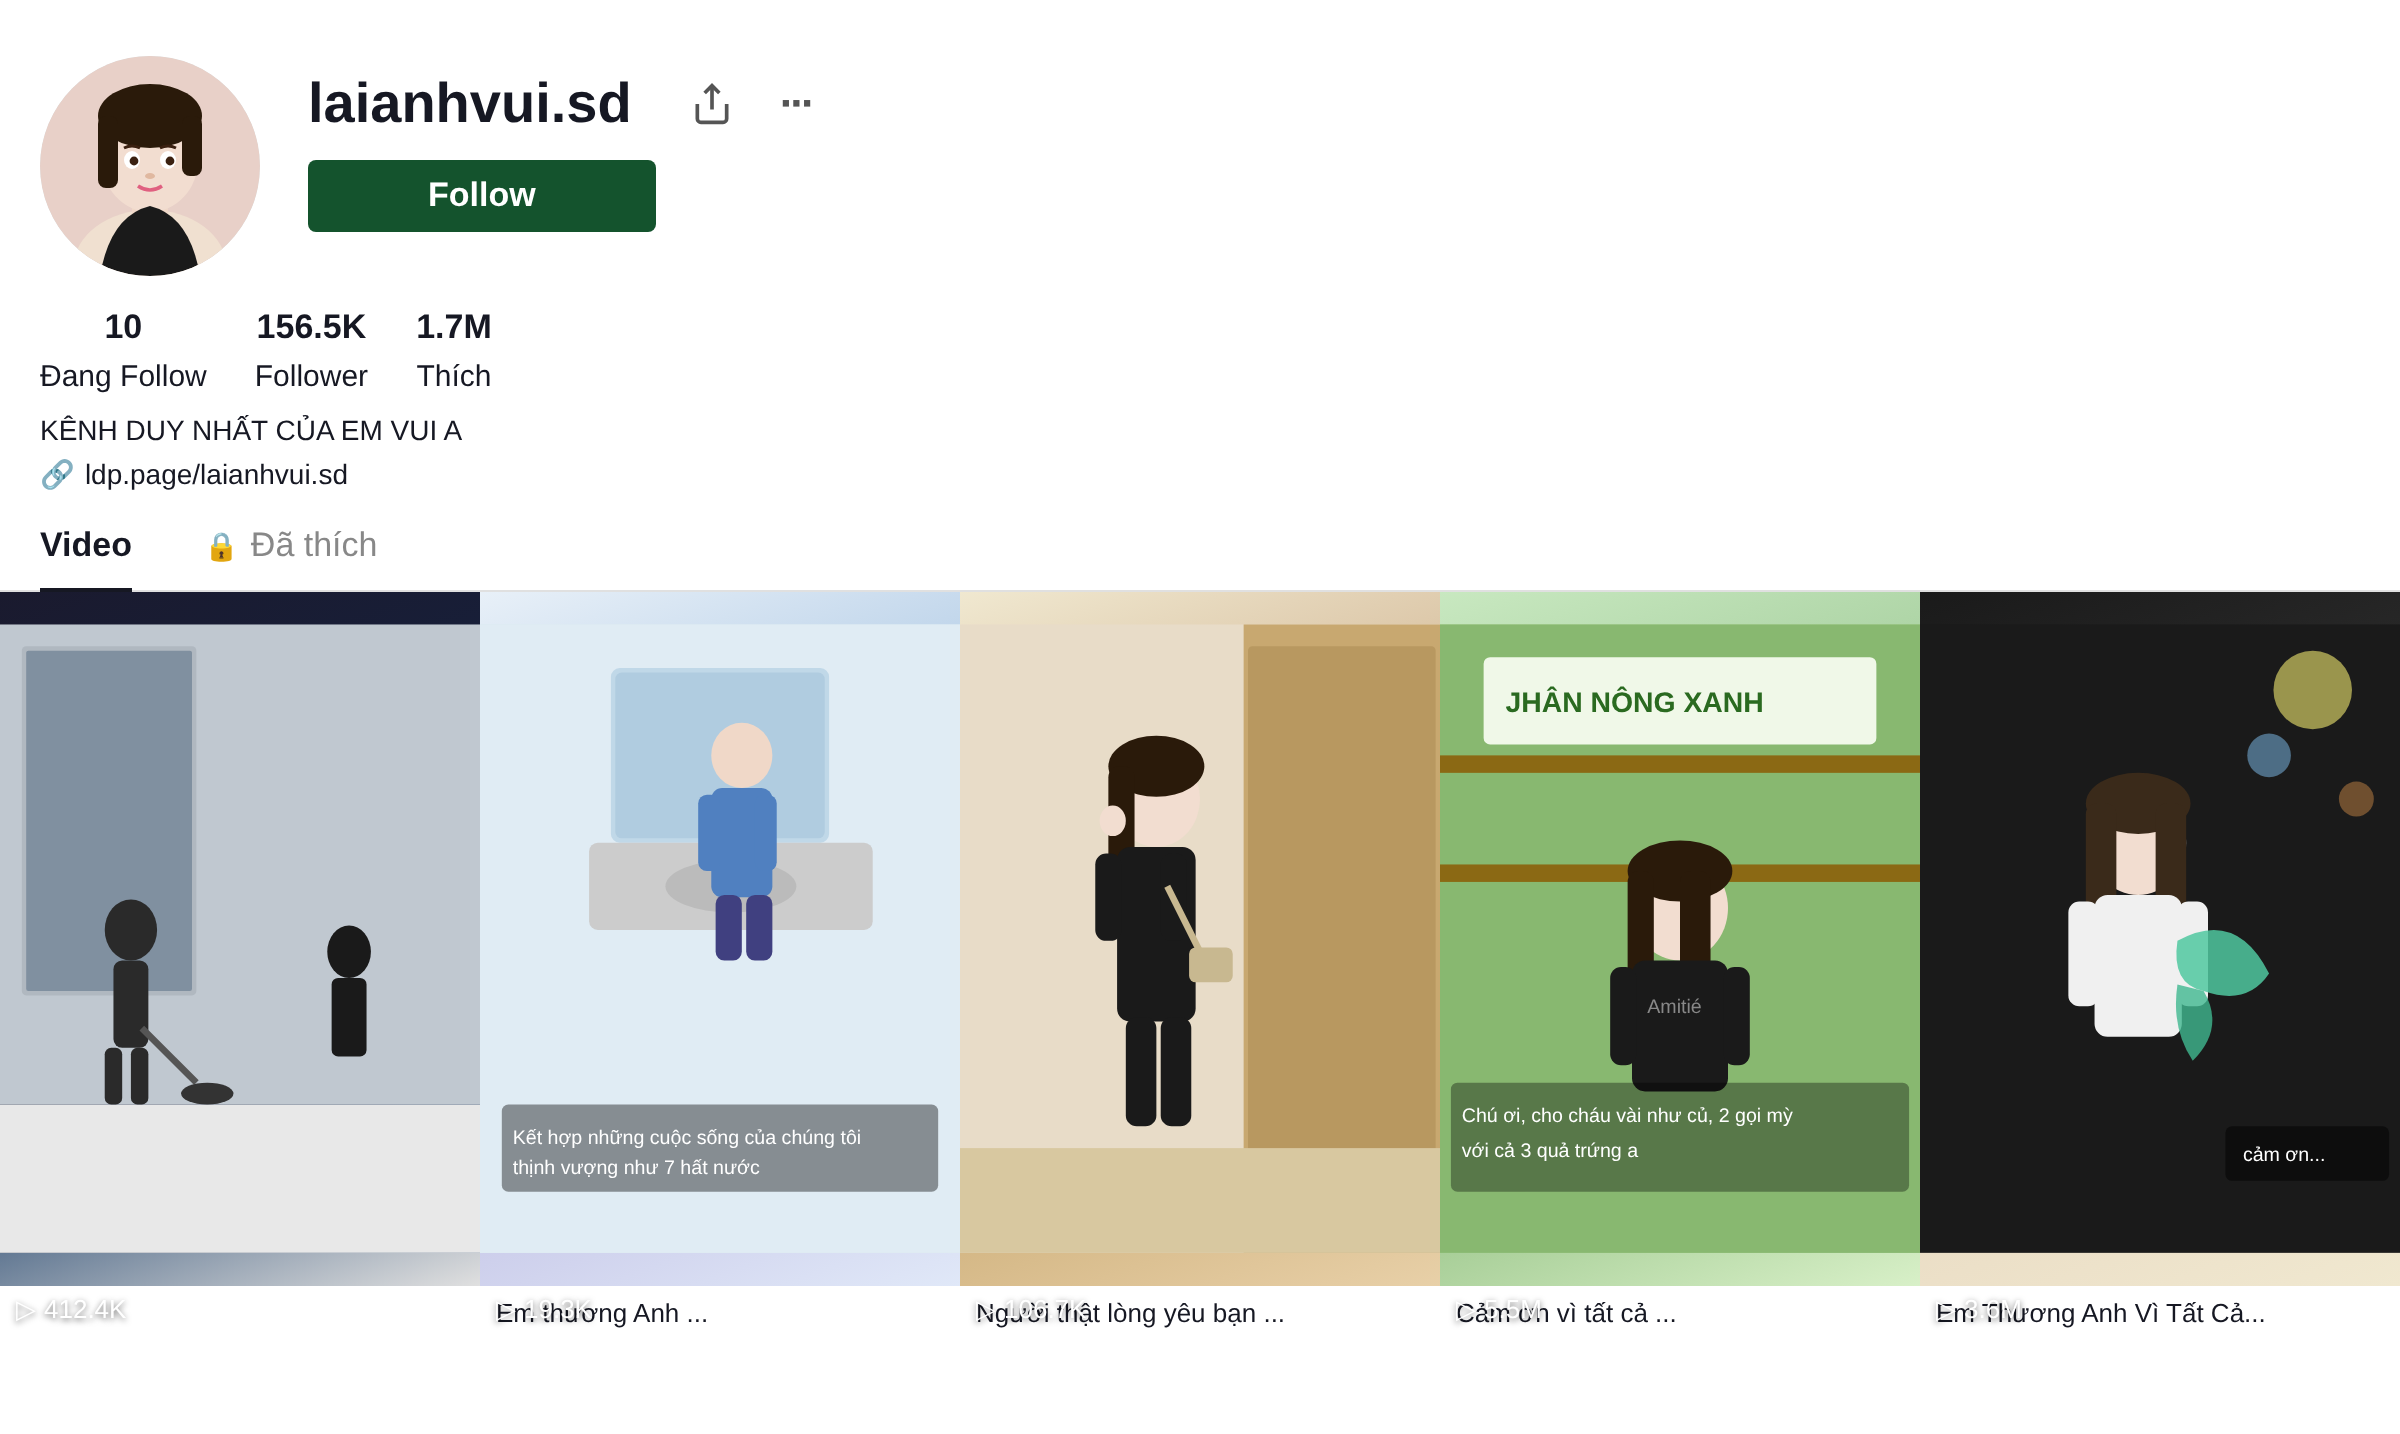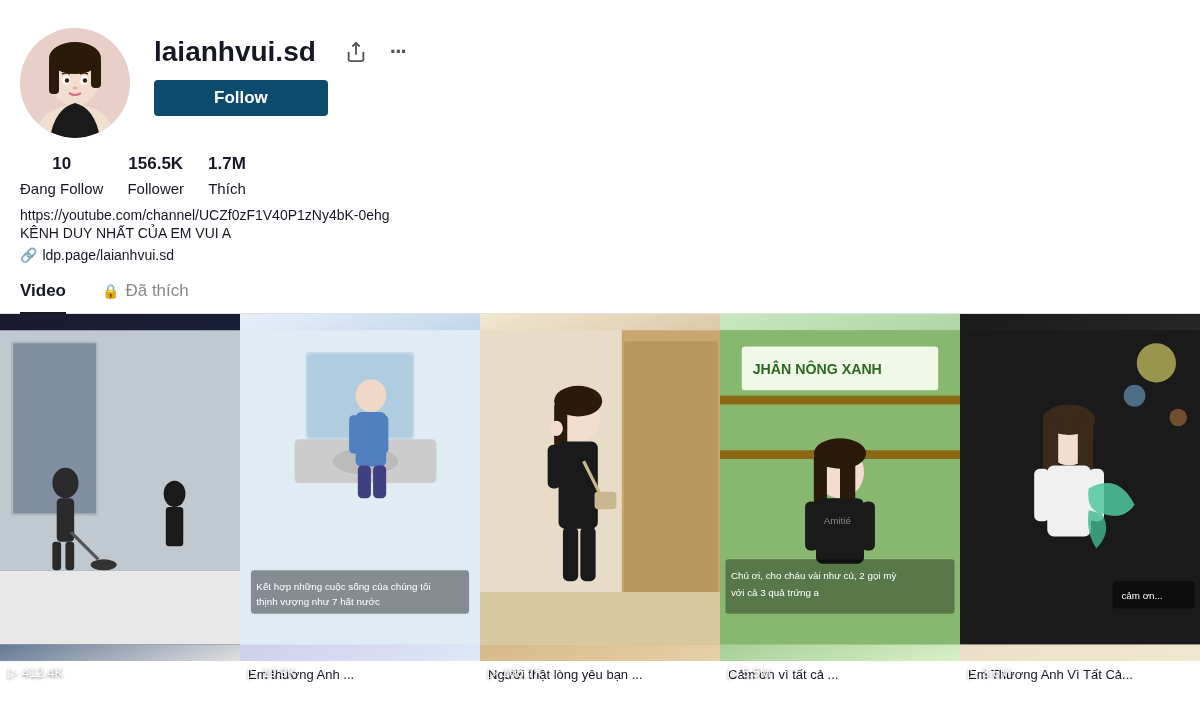--- a/index.html
+++ b/index.html
@@ -63,21 +63,21 @@
       cursor: pointer;
       color: #666;
       font-size: 20px;
     }
     .display-name {
       font-size: 16px;
       color: #161823;
       margin-top: 4px;
     }
     .follow-btn {
-      background: #0c4a6e;
+      background: #14532d;
       color: #fff;
       border: none;
       border-radius: 4px;
       font-size: 17px;
       font-weight: 600;
       padding: 8px 60px;
       cursor: pointer;
       margin-top: 12px;
       display: inline-block;
     }
@@ -290,21 +290,20 @@
     <span class="stat-count">156.5K</span>
     <span class="stat-label">Follower</span>
   </div>
   <div class="stat-item">
     <span class="stat-count">1.7M</span>
     <span class="stat-label">Thích</span>
   </div>
 </div>
 
 <div class="bio-section">
-  <a class="bio-link">https://youtube.com/channel/UCZf0zF1V40P1zNy4bK-0ehg</a>
   <div class="bio-text">KÊNH DUY NHẤT CỦA EM VUI A</div>
   <a class="bio-page-link">
     <span class="link-icon">🔗</span>
     <span>ldp.page/laianhvui.sd</span>
   </a>
 </div>
 
 <div class="tabs-section">
   <div class="tab-item active">
     <span>Video</span>

